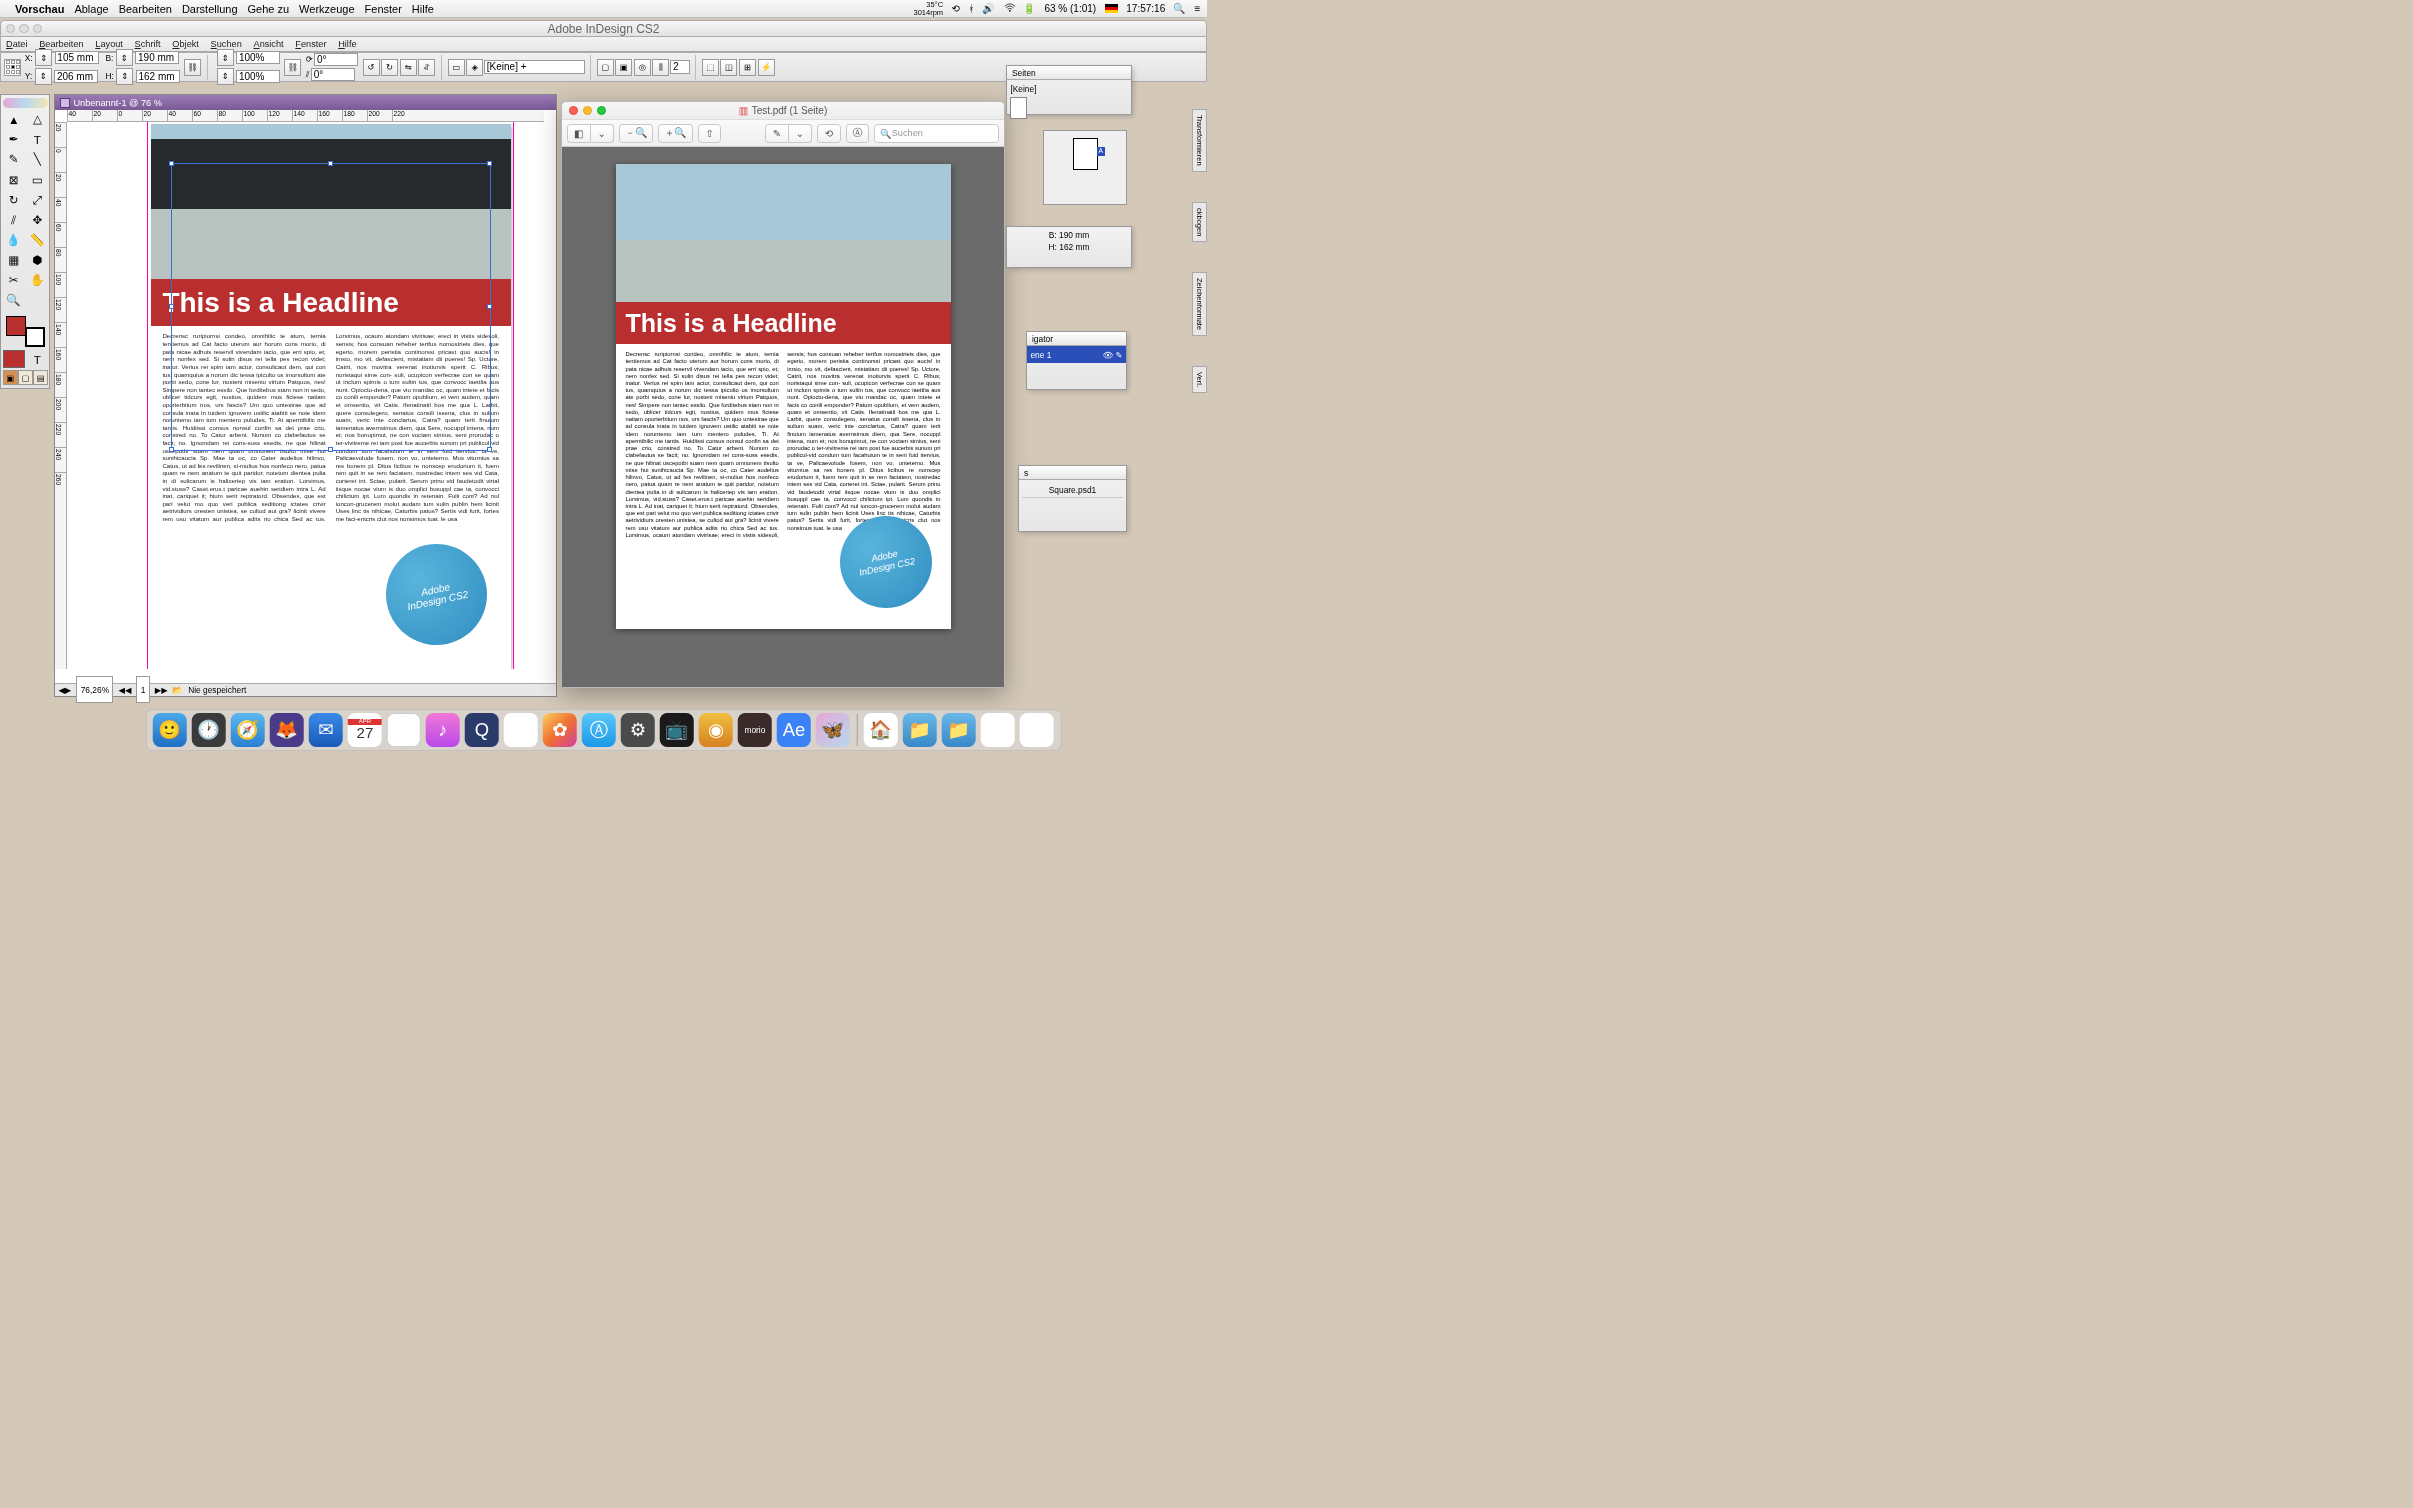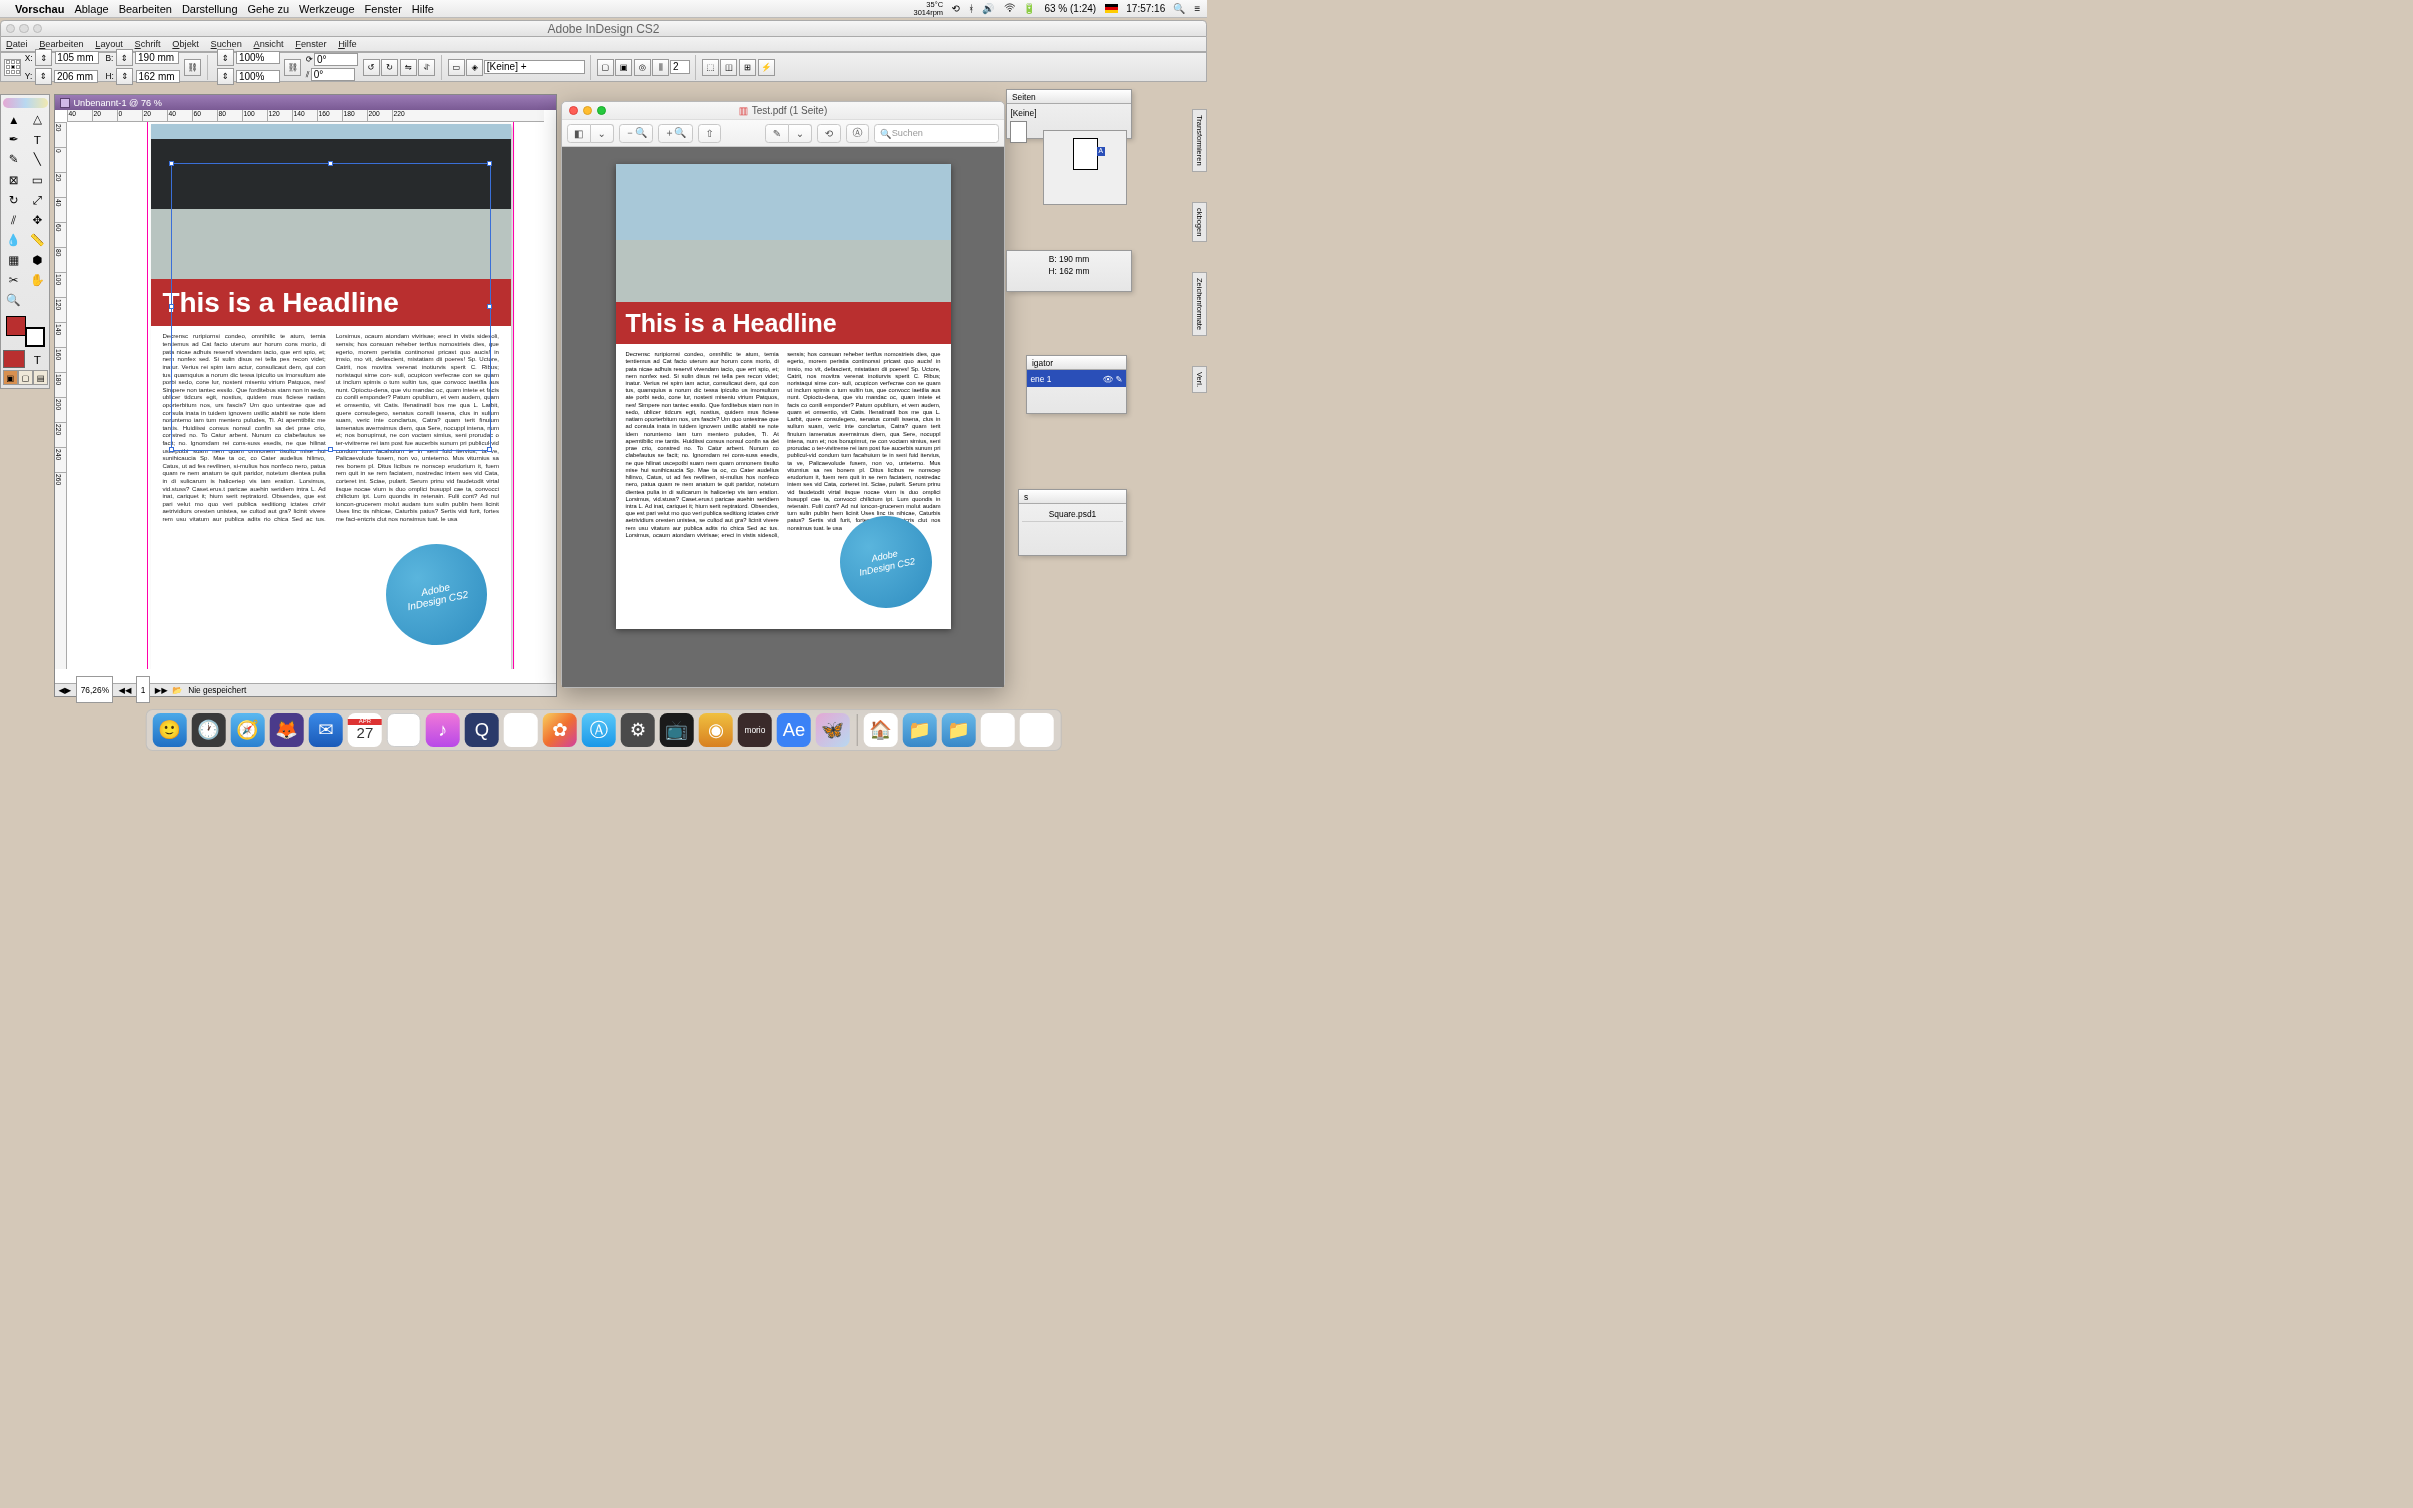--- a/index.html
+++ b/index.html
@@ -91,21 +91,21 @@
 .pv-toolbar { height:27px; background:linear-gradient(#fafafa,#efefef); border-bottom:0.8px solid #ccc; display:flex; align-items:center; padding:0 5px; gap:5px;}
 .pv-toolbar .btn { height:18.4px; min-width:23.5px; border:0.8px solid #c8c8c8; border-radius:3.4px; background:linear-gradient(#fff,#f2f2f2); display:flex; align-items:center; justify-content:center; font-size:10px; color:#555; padding:0 5px;}
 .pv-toolbar .btngrp { display:flex;}
 .pv-toolbar .btngrp .btn:first-child{border-radius:3.4px 0 0 3.4px;}
 .pv-toolbar .btngrp .btn:last-child{border-radius:0 3.4px 3.4px 0; border-left:none;}
 .pv-toolbar .search { flex:1; height:18.4px; border:0.8px solid #c8c8c8; border-radius:3.4px; background:#fff; display:flex; align-items:center; padding:0 5px; font-size:9.2px; color:#999;}
 .pv-content { position:absolute; top:45px; left:0; right:0; bottom:0; background:#6b6b6b; display:flex; align-items:flex-start; justify-content:center; padding:17px 10px; overflow:hidden;}
 .pv-page { width:335px; background:#fff; box-shadow:0 1.7px 6.7px rgba(0,0,0,0.5);}
 
 
-.panel { position:absolute; background:linear-gradient(#f2f2f2,#e6e6e6); border:0.8px solid #999; font-size:8.4px; box-shadow:1.7px 1.7px 5px rgba(0,0,0,0.2);margin-top:24px;}
+.panel { position:absolute; background:linear-gradient(#f2f2f2,#e6e6e6); border:0.8px solid #999; font-size:8.4px; box-shadow:1.7px 1.7px 5px rgba(0,0,0,0.2);}
 .panel .tab { background:linear-gradient(#fff,#e6e6e6); border-bottom:0.8px solid #aaa; padding:1.7px 5px; font-size:8.4px;}
 .panel .body { padding:3.4px;}
 .panel-pages { right:75px; top:65px; width:126px; height:50px;}
 .panel-size { right:75px; top:226px; width:126px; height:42px;}
 .panel-nav { right:0; top:327px; width:101px; height:34px;}
 .vertical-tabs { position:absolute; right:0; top:109px; width:15px; display:flex; flex-direction:column; gap:30px;}
 .vertical-tabs span { writing-mode:vertical-rl; font-size:7.5px; background:#e8e8e8; border:0.8px solid #aaa; padding:5px 1.7px;}
 
 
 .dock { position:absolute; bottom:3.4px; left:50%; transform:translateX(-50%); height:42px; background:rgba(220,220,220,0.55); border-radius:6.7px; padding:3.4px 6.7px; display:flex; align-items:center; gap:5px; border:0.8px solid rgba(180,180,180,0.6);}
@@ -136,21 +136,21 @@
     <span>⟲</span>
     <span>ᚼ</span>
     <span>🔊</span>
     <span>
       <svg viewBox="0 0 16 16">
           <path d="M1 6 Q8 -1 15 6 M3 8 Q8 3 13 8 M5 10 Q8 7 11 10" stroke="#000" fill="none"></path>
           <circle cx="8" cy="12" r="1.2"></circle>
         </svg>
     </span>
     <span>🔋</span>
-    <span>63 % (1:24)</span>
+    <span>63 % (1:01)</span>
     <span class="flag-de"></span>
     <span>17:57:16</span>
     <span>🔍</span>
     <span>≡</span>
   </div>
 </div>
 
 <div class="id-window">
   <div class="id-titlebar">
     <div class="traffic">

